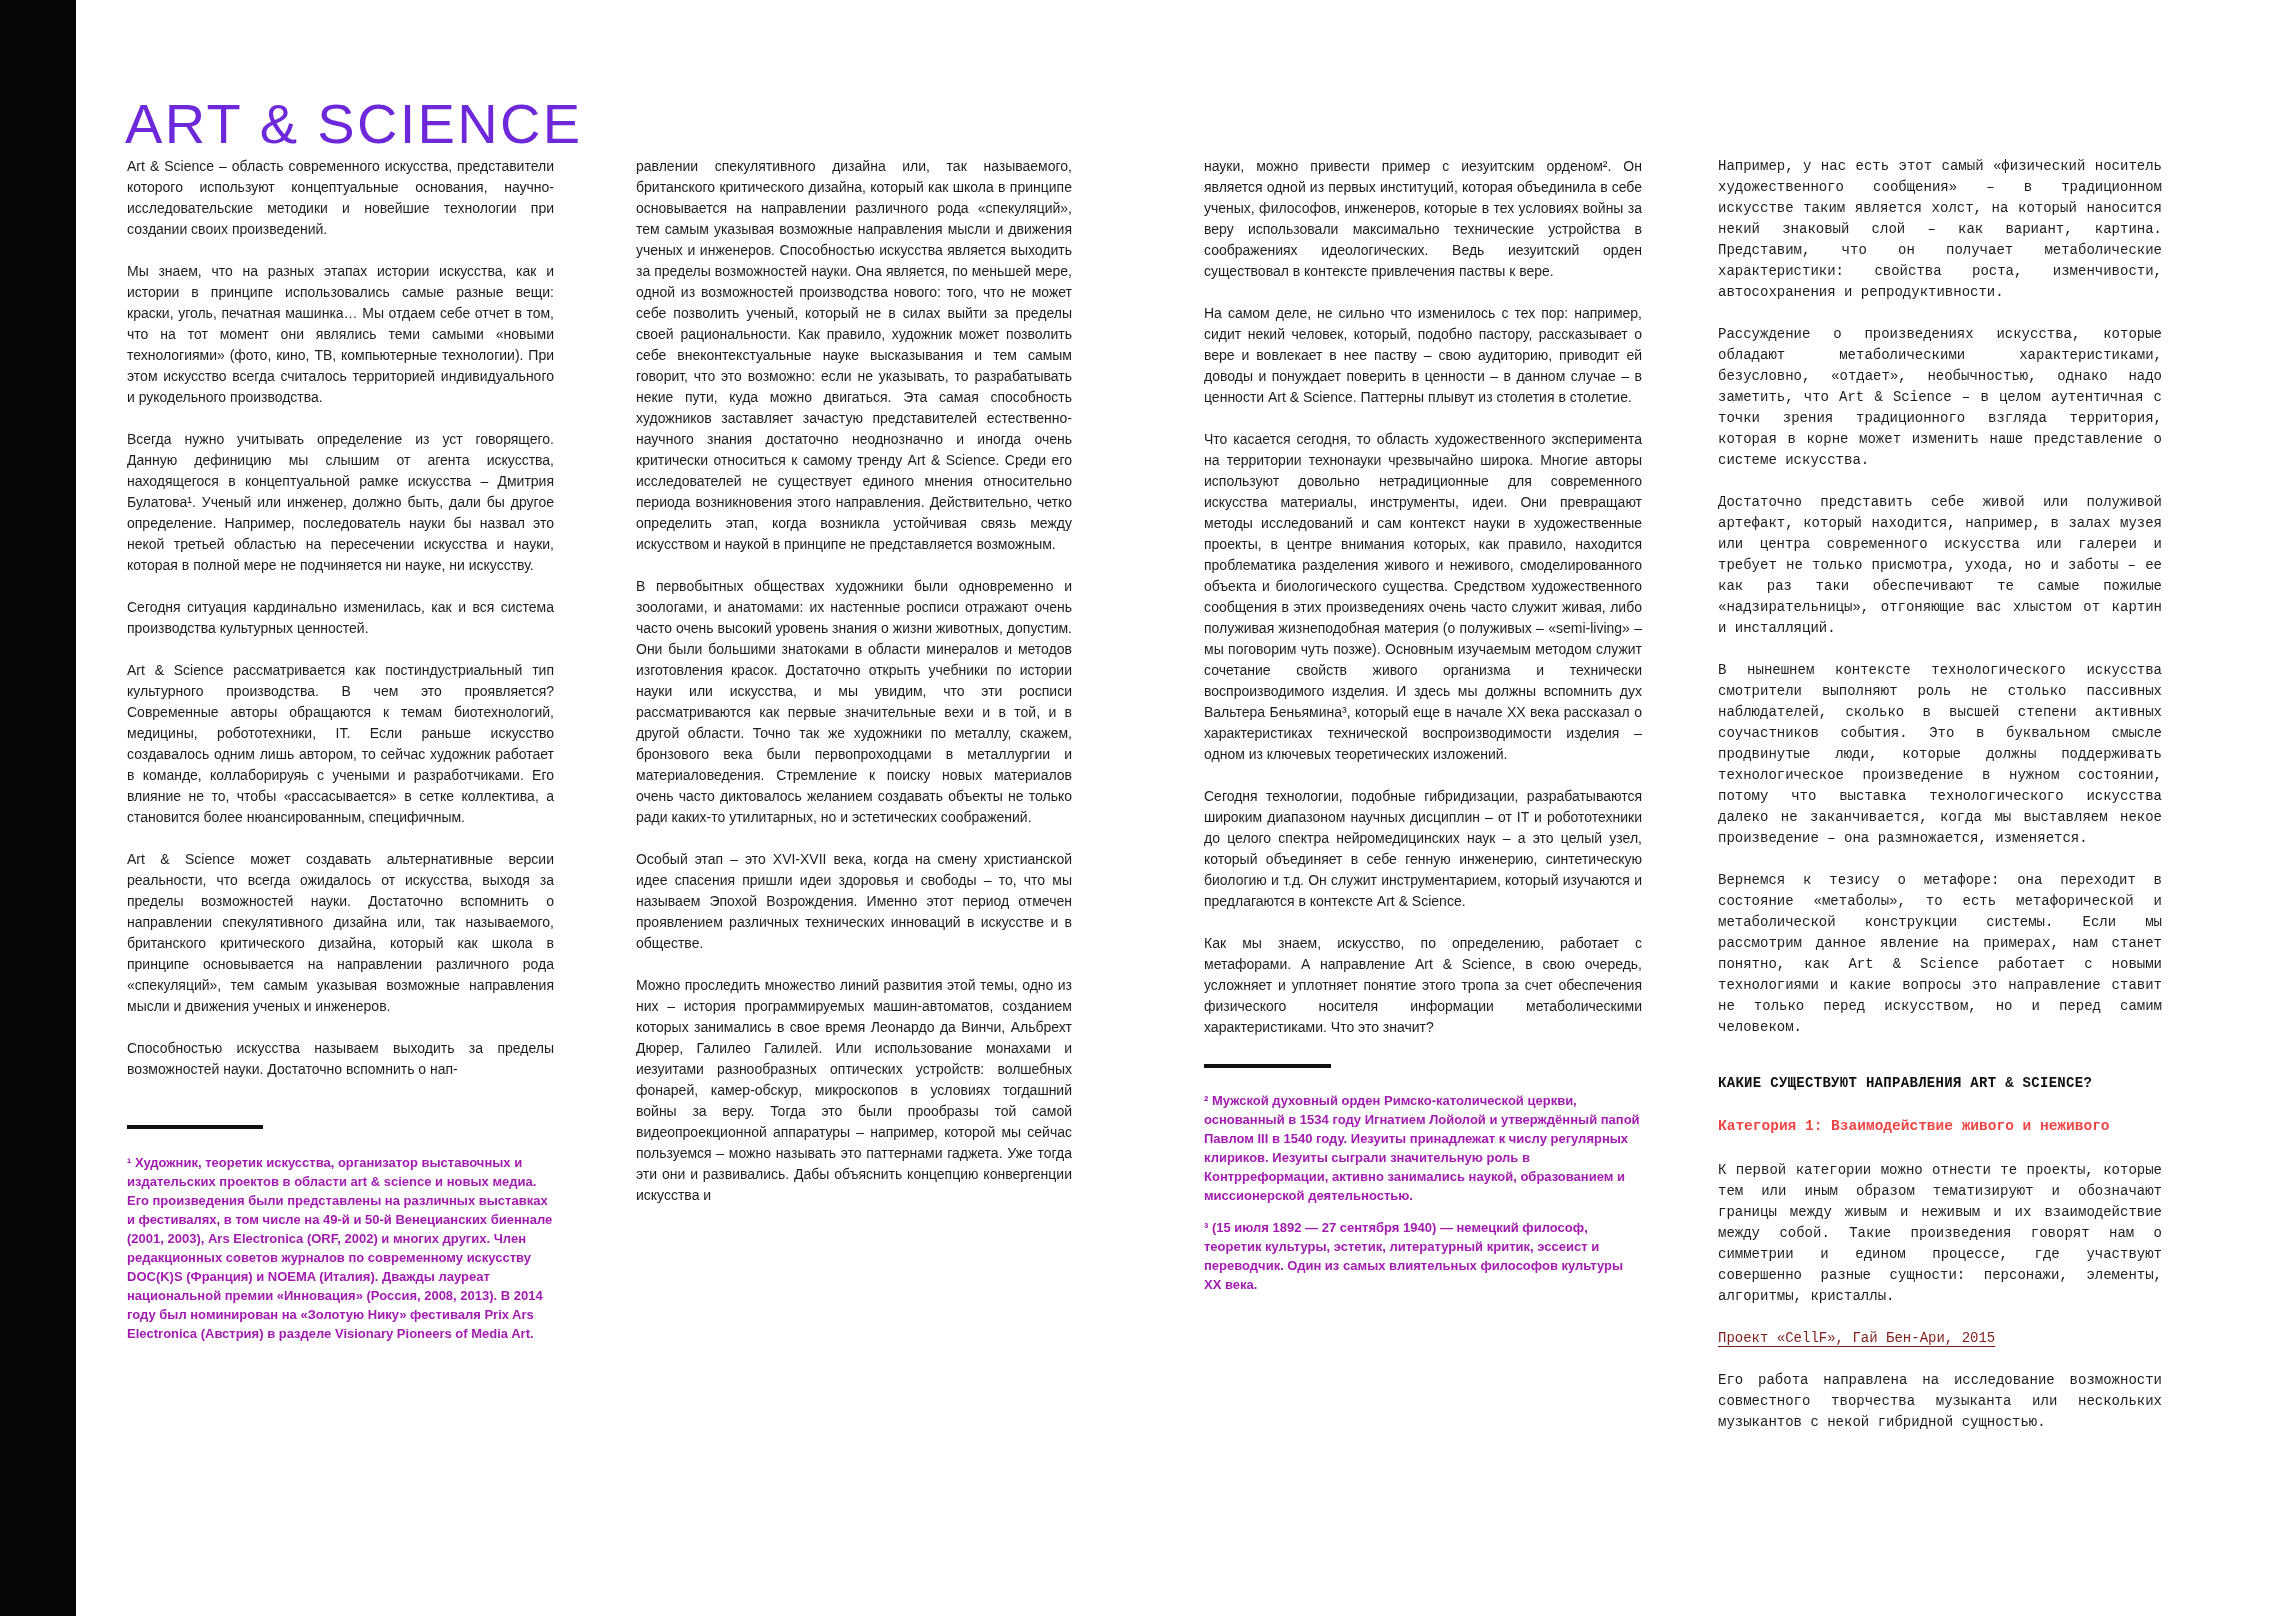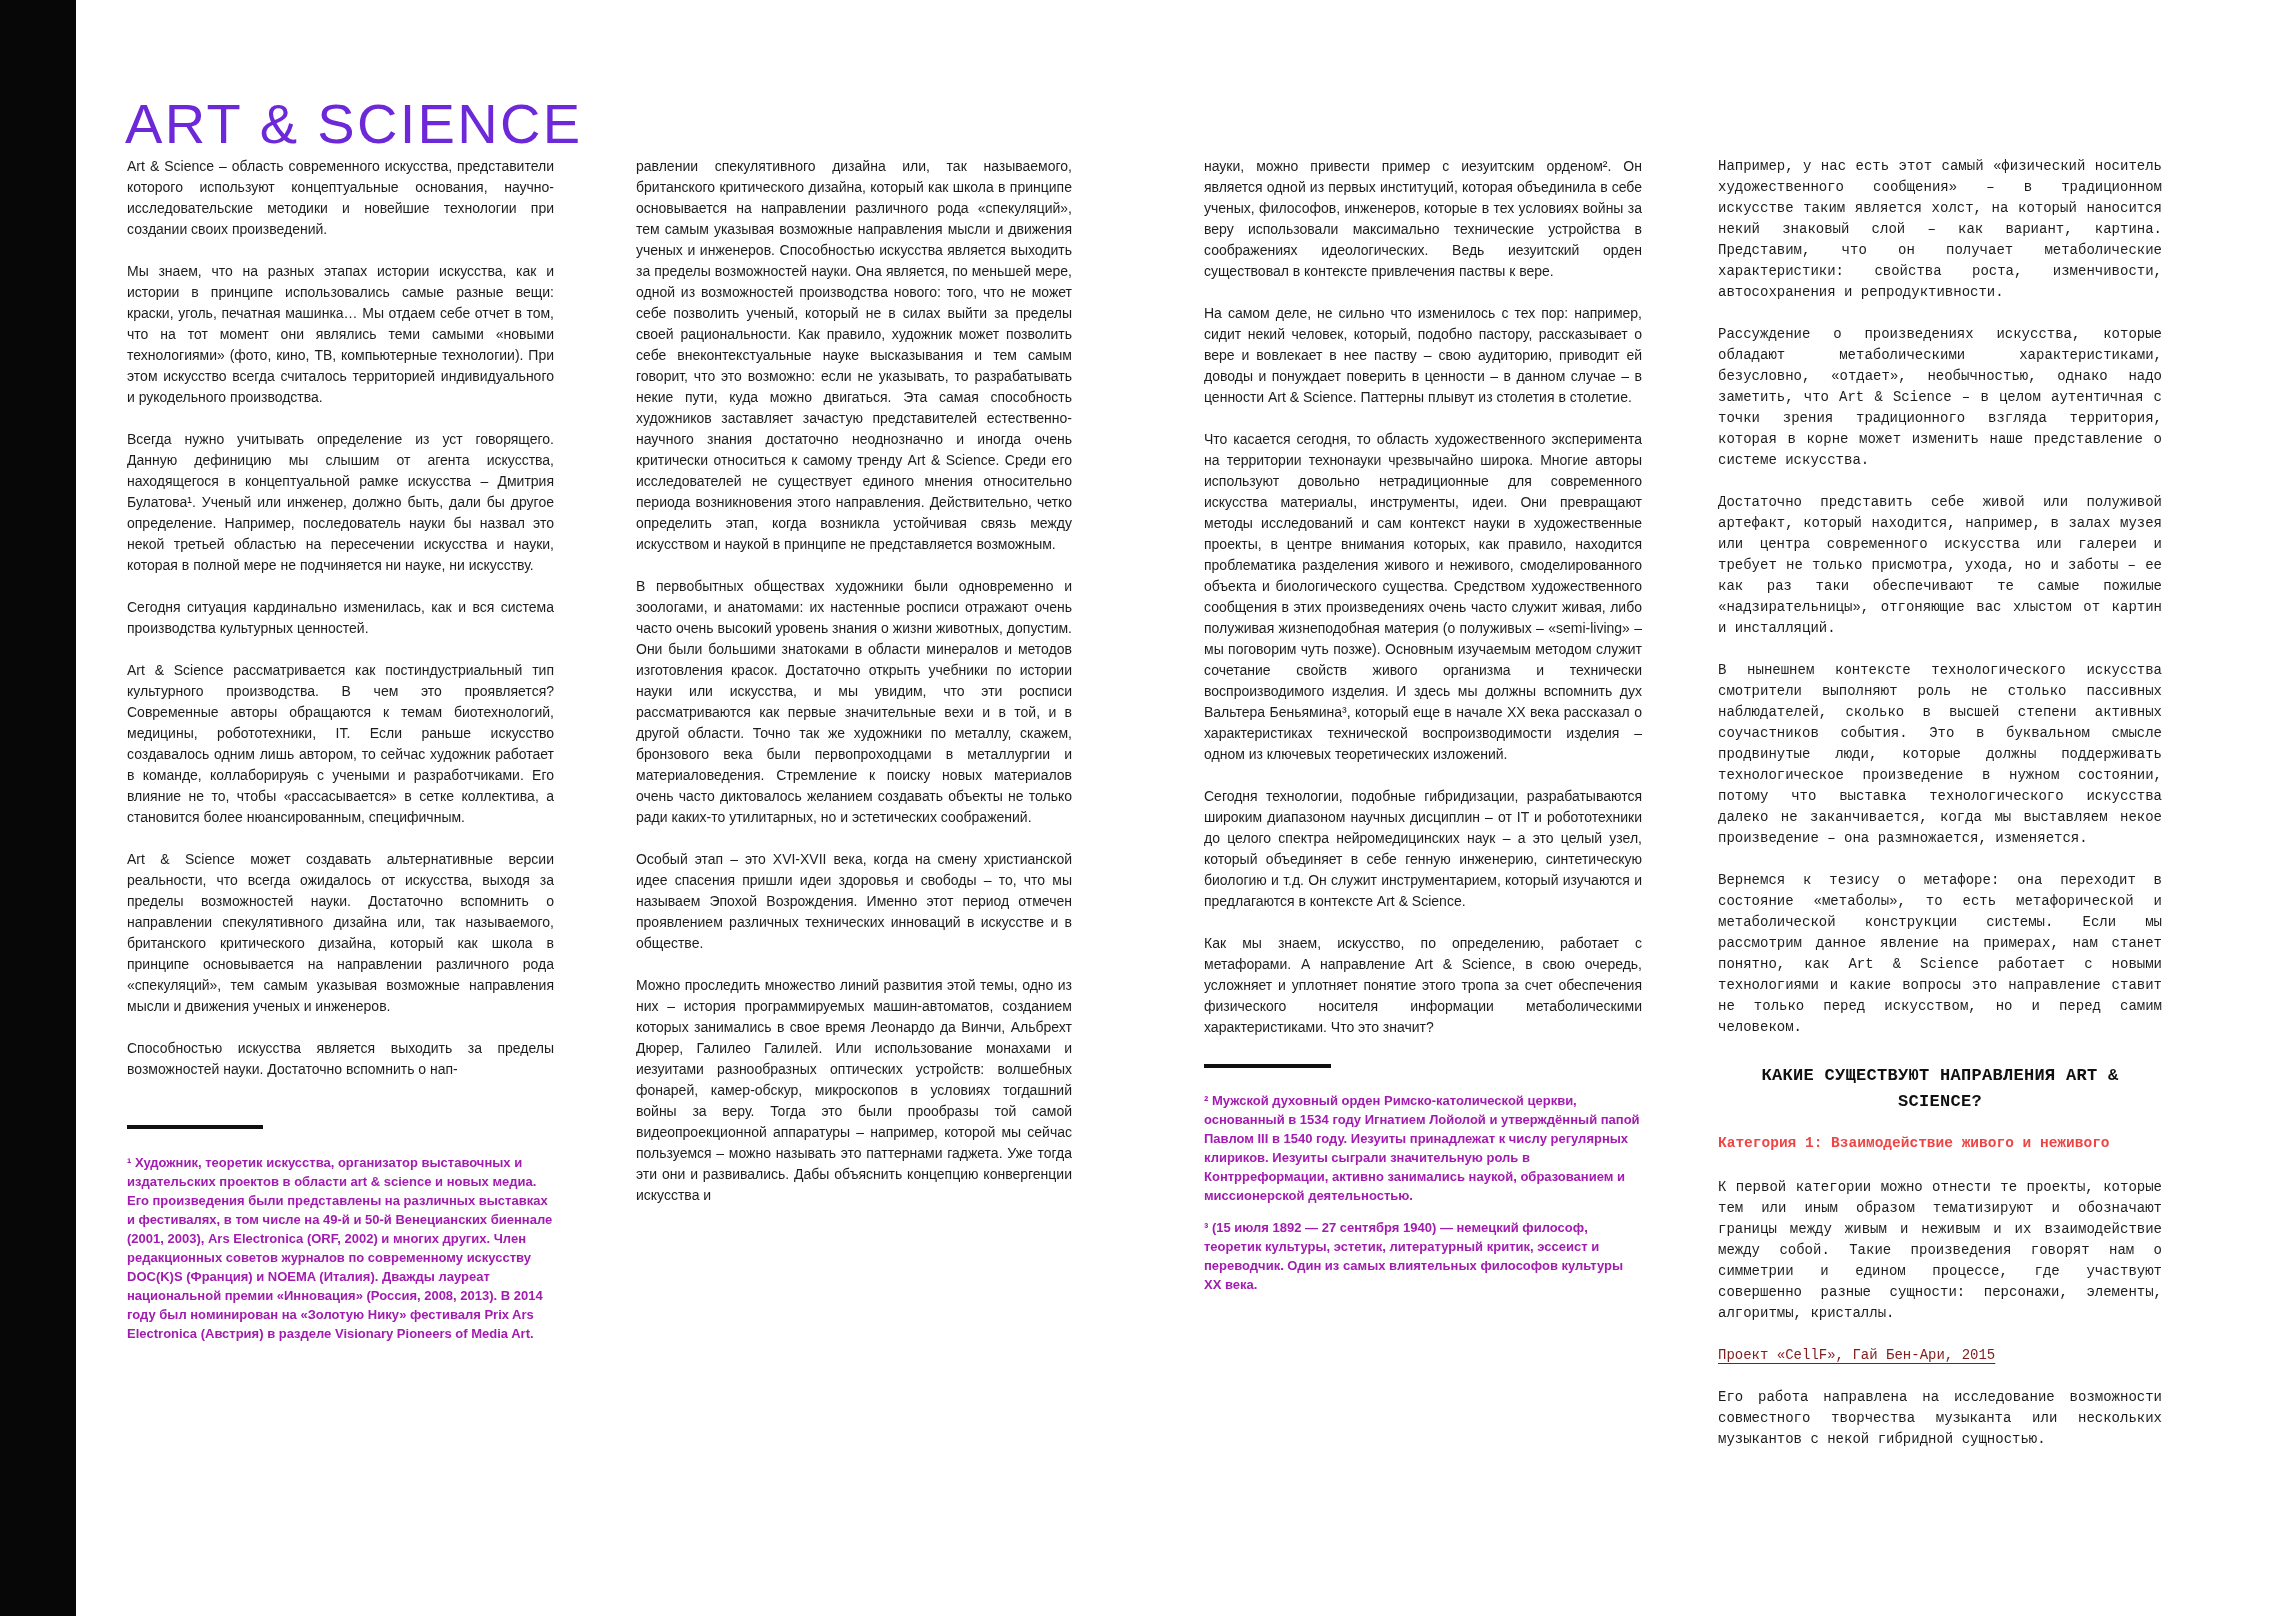--- a/index.html
+++ b/index.html
@@ -36,23 +36,23 @@
     width:136px;height:0;border-top:4.5px solid #101010;
     margin:45px 0 23.6px 0;
   }
   .fn-rule-c3{margin-top:25.5px;width:127px;}
   .footnote{
     font-weight:bold;font-size:13px;line-height:19px;text-align:left;
     color:#a21caf;
   }
   .col p.footnote{margin:0 0 12.7px 0;}
   .section-heading{
-    font-size:17px;line-height:25.5px;font-weight:bold;text-align:center;
+    font-size:14px;line-height:25.5px;font-weight:bold;text-align:left;
     letter-spacing:0.3px;color:#101010;
-    margin:25px 0 18px 0;
+    margin:33px 0 18px 0;
   }
   .sub-heading{
     font-size:14.5px;line-height:23px;font-weight:bold;text-align:left;
     color:#ef4444;margin:0 0 22px 0;
   }
   .project-link{
     display:inline;color:#7f1d1d;text-decoration:underline;
     text-underline-offset:3.6px;
   }
   .link-line{margin:3.6px 0 23.6px 0;text-align:left;}
@@ -70,21 +70,21 @@
 
 <h1 class="page-title">ART &amp; SCIENCE</h1>
 
 <div class="col col-1">
   <p>Art &amp; Science – область современного искусства, представители которого используют концептуальные основания, научно-исследовательские методики и новейшие технологии при создании своих произведений.</p>
   <p>Мы знаем, что на разных этапах истории искусства, как и истории в принципе использовались самые разные вещи: краски, уголь, печатная машинка… Мы отдаем себе отчет в том, что на тот момент они являлись теми самыми «новыми технологиями» (фото, кино, ТВ, компьютерные технологии). При этом искусство всегда считалось территорией индивидуального и рукодельного производства.</p>
   <p>Всегда нужно учитывать определение из уст говорящего. Данную дефиницию мы слышим от агента искусства, находящегося в концептуальной рамке искусства – Дмитрия Булатова¹. Ученый или инженер, должно быть, дали бы другое определение. Например, последователь науки бы назвал это некой третьей областью на пересечении искусства и науки, которая в полной мере не подчиняется ни науке, ни искусству.</p>
   <p>Сегодня ситуация кардинально изменилась, как и вся система производства культурных ценностей.</p>
   <p>Art &amp; Science рассматривается как постиндустриальный тип культурного производства. В чем это проявляется? Современные авторы обращаются к темам биотехнологий, медицины, робототехники, IT. Если раньше искусство создавалось одним лишь автором, то сейчас художник работает в команде, коллаборируяь с учеными и разработчиками. Его влияние не то, чтобы «рассасывается» в сетке коллектива, а становится более нюансированным, специфичным.</p>
   <p>Art &amp; Science может создавать альтернативные версии реальности, что всегда ожидалось от искусства, выходя за пределы возможностей науки. Достаточно вспомнить о направлении спекулятивного дизайна или, так называемого, британского критического дизайна, который как школа в принципе основывается на направлении различного рода «спекуляций», тем самым указывая возможные направления мысли и движения ученых и инженеров.</p>
-  <p>Способностью искусства является выходить за пределы возможностей науки. Достаточно вспомнить о нап-</p>
+  <p>Способностью искусства называем выходить за пределы возможностей науки. Достаточно вспомнить о нап-</p>
   <div class="fn-rule"></div>
   <p class="footnote">¹ Художник, теоретик искусства, организатор выставочных и издательских проектов в области art &amp; science и новых медиа. Его произведения были представлены на различных выставках и фестивалях, в том числе на 49-й и 50-й Венецианских биеннале (2001, 2003), Ars Electronica (ORF, 2002) и многих других. Член редакционных советов журналов по современному искусству DOC(K)S (Франция) и NOEMA (Италия). Дважды лауреат национальной премии «Инновация» (Россия, 2008, 2013). В 2014 году был номинирован на «Золотую Нику» фестиваля Prix Ars Electronica (Австрия) в разделе Visionary Pioneers of Media Art.</p>
 </div>
 
 <div class="col col-2">
   <p>равлении спекулятивного дизайна или, так называемого, британского критического дизайна, который как школа в принципе основывается на направлении различного рода «спекуляций», тем самым указывая возможные направления мысли и движения ученых и инженеров. Способностью искусства является выходить за пределы возможностей науки. Она является, по меньшей мере, одной из возможностей производства нового: того, что не может себе позволить ученый, который не в силах выйти за пределы своей рациональности. Как правило, художник может позволить себе внеконтекстуальные науке высказывания и тем самым говорит, что это возможно: если не указывать, то разрабатывать некие пути, куда можно двигаться. Эта самая способность художников заставляет зачастую представителей естественно-научного знания достаточно неоднозначно и иногда очень критически относиться к самому тренду Art &amp; Science. Среди его исследователей не существует единого мнения относительно периода возникновения этого направления. Действительно, четко определить этап, когда возникла устойчивая связь между искусством и наукой в принципе не представляется возможным.</p>
   <p>В первобытных обществах художники были одновременно и зоологами, и анатомами: их настенные росписи отражают очень часто очень высокий уровень знания о жизни животных, допустим. Они были большими знатоками в области минералов и методов изготовления красок. Достаточно открыть учебники по истории науки или искусства, и мы увидим, что эти росписи рассматриваются как первые значительные вехи и в той, и в другой области. Точно так же художники по металлу, скажем, бронзового века были первопроходцами в металлургии и материаловедения. Стремление к поиску новых материалов очень часто диктовалось желанием создавать объекты не только ради каких-то утилитарных, но и эстетических соображений.</p>
   <p>Особый этап – это XVI-XVII века, когда на смену христианской идее спасения пришли идеи здоровья и свободы – то, что мы называем Эпохой Возрождения. Именно этот период отмечен проявлением различных технических инноваций в искусстве и в обществе.</p>
   <p>Можно проследить множество линий развития этой темы, одно из них – история программируемых машин-автоматов, созданием которых занимались в свое время Леонардо да Винчи, Альбрехт Дюрер, Галилео Галилей. Или использование монахами и иезуитами разнообразных оптических устройств: волшебных фонарей, камер-обскур, микроскопов в условиях тогдашний войны за веру. Тогда это были прообразы той самой видеопроекционной аппаратуры – например, которой мы сейчас пользуемся – можно называть это паттернами гаджета. Уже тогда эти они и развивались. Дабы объяснить концепцию конвергенции искусства и</p>
 </div>

